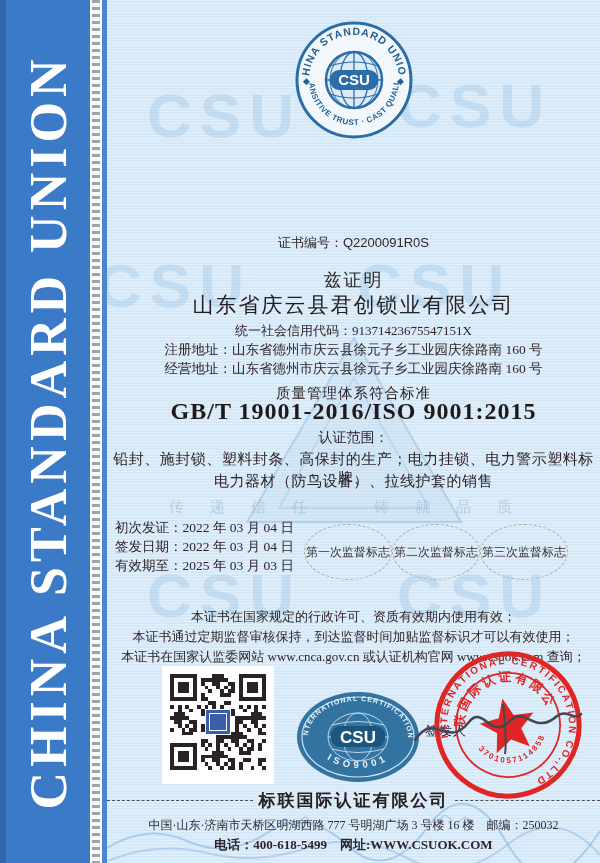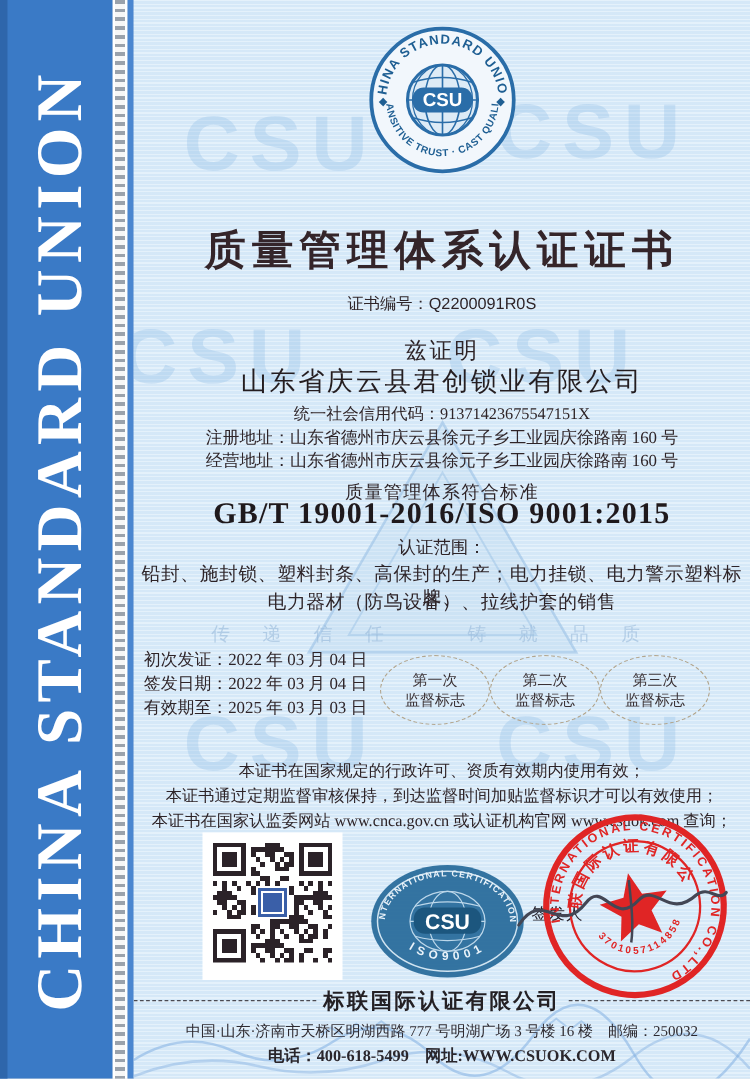--- a/index.html
+++ b/index.html
@@ -60,21 +60,21 @@
   .addr2 { top:360px; font-size:13.5px; }
   .stdcap { top:384px; font-size:14.5px; letter-spacing:1px; }
   .standard { top:398px; font-size:24px; font-weight:bold; color:#1f191c; letter-spacing:1px; }
   .scopelabel { top:429px; font-size:14px; }
   .scope1 { top:450px; font-size:15px; letter-spacing:0.5px; }
   .scope2 { top:472px; font-size:15px; letter-spacing:0.5px; }
   .dates { position:absolute; left:8px; top:518px; font-size:13.5px; line-height:19px; }
   .oval {
     position:absolute; top:524px; width:88px; height:56px;
     border:1px dashed #b3a68e; border-radius:50%;
-    display:flex; flex-direction:column; align-items:center; justify-content:center;
+    display:flex; flex-direction:row; align-items:center; justify-content:center;
     font-size:12px; line-height:16px; color:#3a3134;
   }
   .notice { position:absolute; left:0; width:100%; text-align:center; font-size:13px; color:#2e2428; }
   .n1 { top:608px; } .n2 { top:628px; } .n3 { top:648px; }
   .qr-box { position:absolute; left:55px; top:666px; width:112px; height:118px; background:#ffffff; padding:8px; }
   .seal-blue { position:absolute; left:188px; top:690px; }
   .seal-red { position:absolute; left:326px; top:650px; z-index:2; }
   .issuer { position:absolute; left:318px; top:722px; font-size:13px; color:#24202a; z-index:1; letter-spacing:1px; }
   .signature { position:absolute; left:300px; top:692px; z-index:3; }
   .footer-co { position:absolute; left:0; top:789px; width:100%; display:flex; align-items:center; }
@@ -133,21 +133,20 @@
         <ellipse cx="60" cy="60" rx="14" ry="28" fill="none" stroke="#2a6da8" stroke-width="1.3"></ellipse>
         <ellipse cx="60" cy="60" rx="24" ry="28" fill="none" stroke="#2a6da8" stroke-width="1"></ellipse>
         <line x1="60" y1="32" x2="60" y2="88" stroke="#2a6da8" stroke-width="1.3"></line>
         <line x1="32" y1="60" x2="88" y2="60" stroke="#2a6da8" stroke-width="1.3"></line>
         <path d="M36,46 Q60,38 84,46 M36,74 Q60,82 84,74" fill="none" stroke="#2a6da8" stroke-width="1.2"></path>
         <rect x="36" y="50" width="48" height="20" rx="9" fill="#2a6da8"></rect>
         <text x="60" y="65" text-anchor="middle" font-family="Liberation Sans, DejaVu Sans, sans-serif" font-size="15" font-weight="bold" fill="#ffffff">CSU</text>
       </svg>
     </div>
 
-    <div class="abs title">质量管理体系认证证书</div>
     <div class="abs certno">
       <span>证书编号：</span><span>Q2200091R0S</span>
     </div>
 
     <div class="abs attest">兹证明</div>
     <div class="abs company">山东省庆云县君创锁业有限公司</div>
     <div class="abs credit">
       <span>统一社会信用代码：</span><span>91371423675547151X</span>
     </div>
     <div class="abs addr1">

